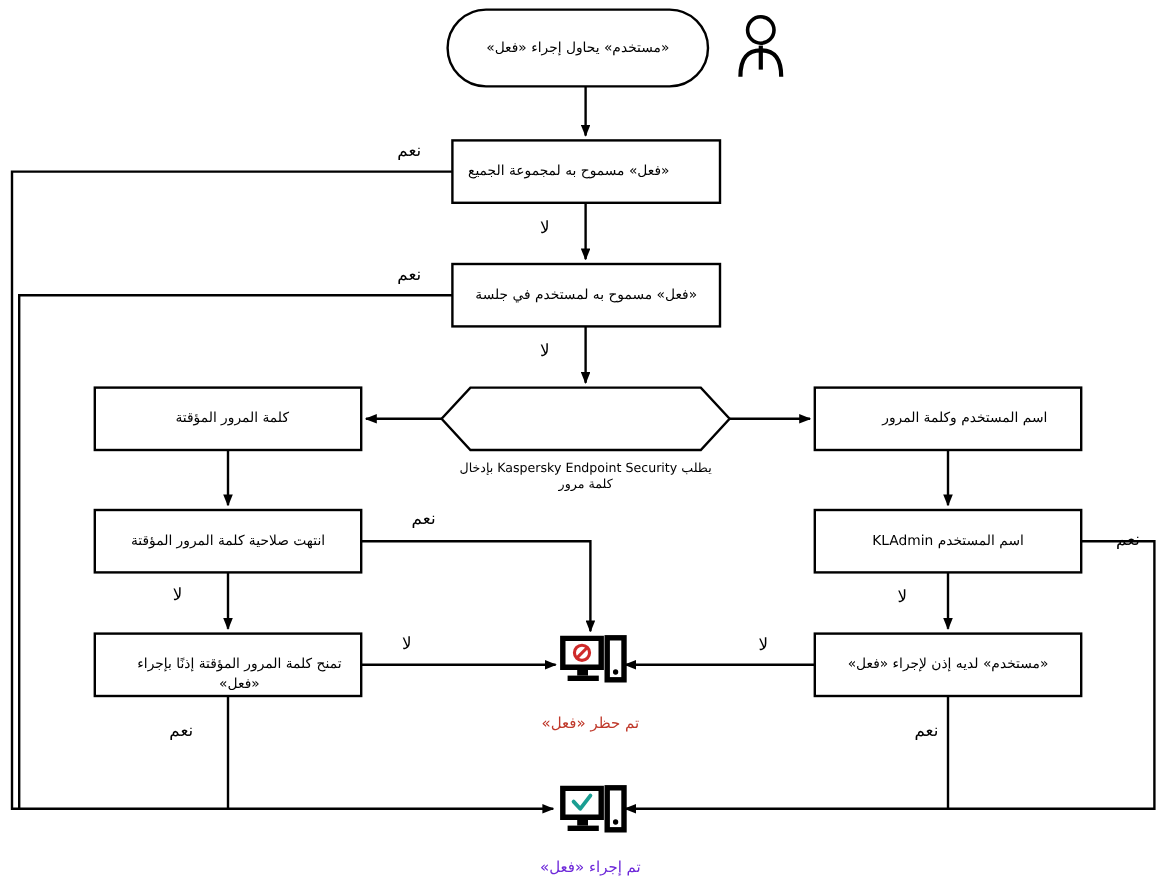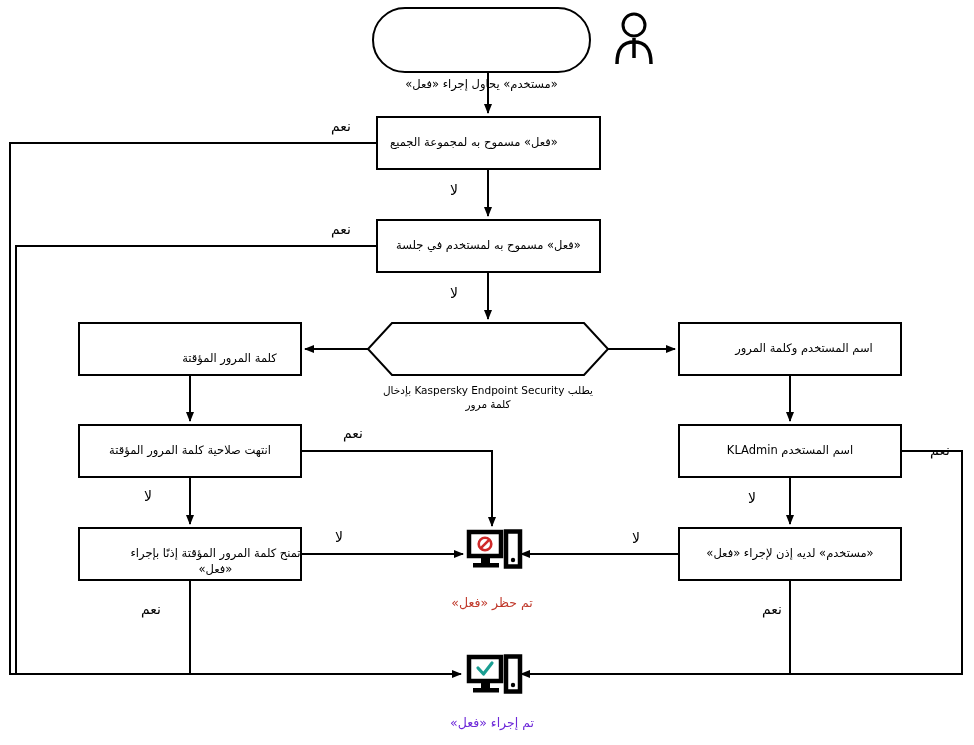--- a/index.html
+++ b/index.html
@@ -142,37 +142,37 @@
     <polyline points="11,13 16.5,19 25,8" fill="none" stroke="#1a9e92" stroke-width="3.2" stroke-linecap="round" stroke-linejoin="round"></polyline>
   </g>
 
   <g transform="translate(612,12)">
     <circle cx="22" cy="13" r="11" fill="none" stroke="#000000" stroke-width="3"></circle>
     <line x1="22" y1="26" x2="22" y2="46" stroke="#000000" stroke-width="3.5"></line>
     <path d="M5,52 C5,36 11,30 22,30 C33,30 39,36 39,52" fill="none" stroke="#000000" stroke-width="3.5"></path>
   </g>
 </svg>
 
-<div class="node-label" style="left:373px;top:8px;width:217px;height:64px;margin-top:45px;">«مستخدم» يحاول إجراء «فعل»</div>
+<div class="node-label" style="left:373px;top:8px;width:217px;height:64px;">«مستخدم» يحاول إجراء «فعل»</div>
 
 <div class="node-label" style="left:377px;top:117px;width:194px;height:52px;">«فعل» مسموح به لمجموعة الجميع</div>
 
 <div class="node-label" style="left:377px;top:220px;width:223px;height:52px;">«فعل» مسموح به لمستخدم في جلسة</div>
 
 <div class="node-label" style="left:368px;top:323px;width:240px;height:52px;font-size:10.5px;padding:0 4px;margin-top:48px;">يطلب Kaspersky Endpoint Security بإدخال كلمة مرور</div>
 
-<div class="node-label" style="left:79px;top:333px;width:229px;height:52px;margin-left:36px;">كلمة المرور المؤقتة</div>
+<div class="node-label" style="left:79px;top:323px;width:229px;height:52px;">كلمة المرور المؤقتة</div>
 
 <div class="node-label" style="left:679px;top:323px;width:250px;height:52px;">اسم المستخدم وكلمة المرور</div>
 
 <div class="node-label" style="left:79px;top:425px;width:222px;height:52px;">انتهت صلاحية كلمة المرور المؤقتة</div>
 
 <div class="node-label" style="left:679px;top:425px;width:222px;height:52px;">اسم المستخدم KLAdmin</div>
 
-<div class="node-label" style="left:96px;top:528px;width:222px;height:68px;padding-left:25px;">تمنح كلمة المرور المؤقتة إذنًا بإجراء «فعل»</div>
+<div class="node-label" style="left:80px;top:528px;width:222px;height:68px;padding-left:25px;">تمنح كلمة المرور المؤقتة إذنًا بإجراء «فعل»</div>
 
 <div class="node-label" style="left:679px;top:528px;width:222px;height:52px;">«مستخدم» لديه إذن لإجراء «فعل»</div>
 
 <div class="edge-label" style="left:331px;top:118px;">نعم</div>
 
 <div class="edge-label" style="left:450px;top:182px;">لا</div>
 
 <div class="edge-label" style="left:331px;top:221px;">نعم</div>
 
 <div class="edge-label" style="left:450px;top:285px;">لا</div>

